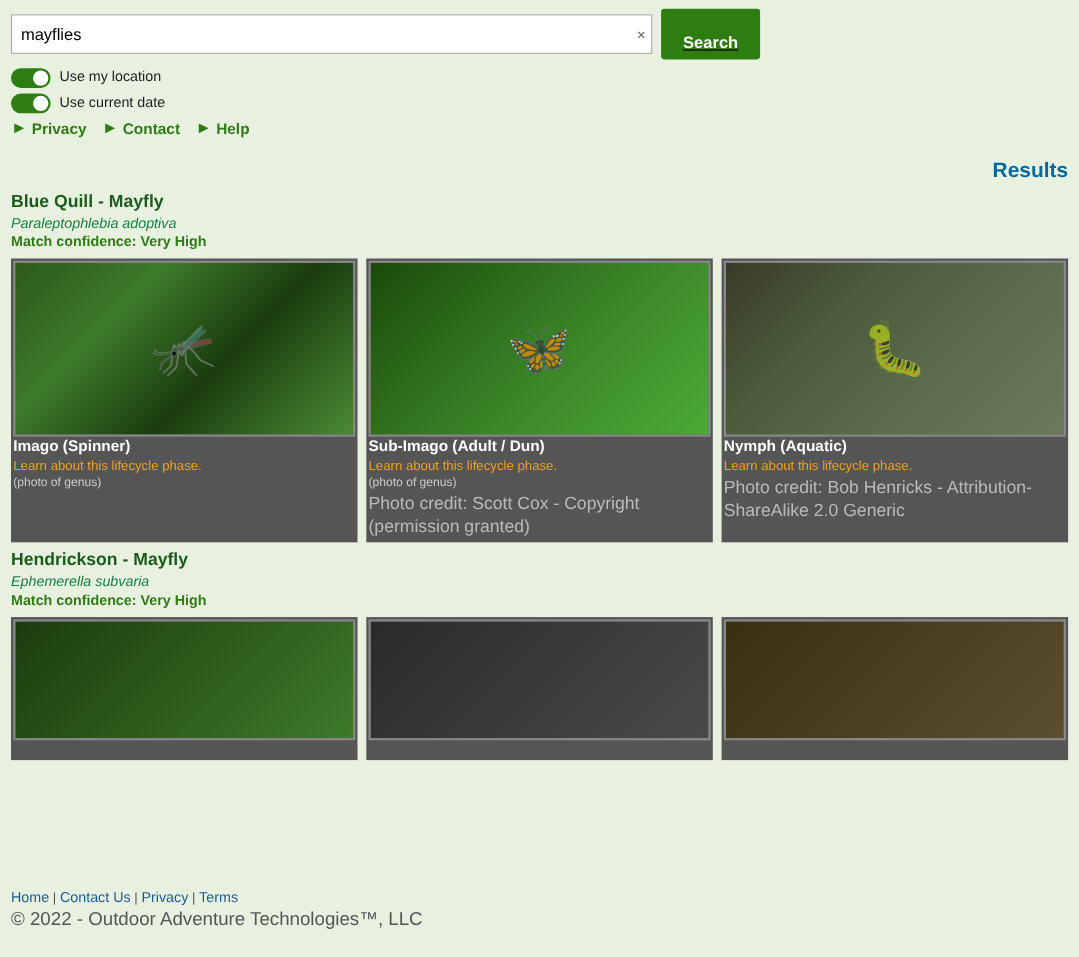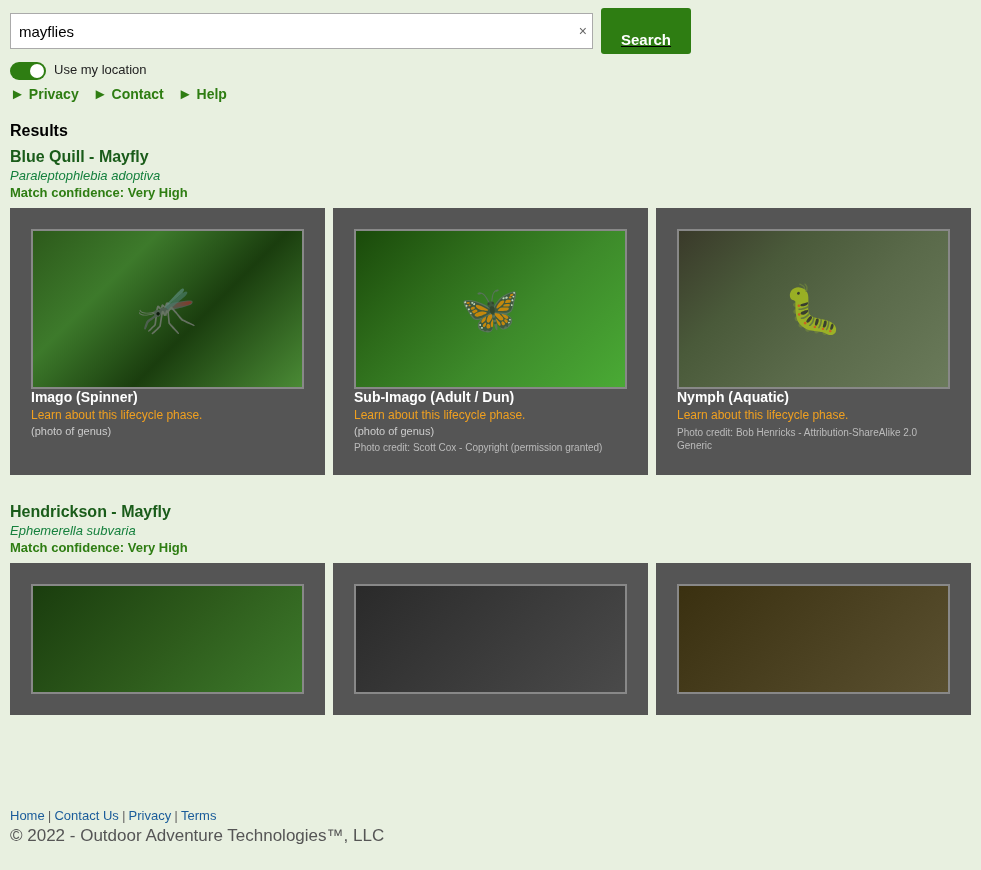--- a/index.html
+++ b/index.html
@@ -121,27 +121,28 @@
       font-weight: bold;
       font-size: 14px;
       text-decoration: none;
     }
 
     
     .results-section {
       padding: 10px 10px 0 10px;
     }
     .results-heading {
-      font-size: 16px;
-      font-weight: bold;
-      color: #000000;
+      font-size: 19px;
+      font-weight: bold;
+      color: #0369a1;
       margin-bottom: 8px;
+      text-align: right;
     }
     .species-block {
-      margin-bottom: 28px;
+      margin-bottom: 8px;
     }
     .species-name {
       font-size: 16px;
       font-weight: bold;
       color: #1a5c1a;
       margin-bottom: 2px;
     }
     .species-latin {
       font-style: italic;
       color: #15803d;
@@ -157,21 +158,21 @@
 
     
     .photo-grid {
       display: flex;
       gap: 8px;
       margin-bottom: 8px;
     }
     .photo-card {
       background-color: #555;
       flex: 1;
-      padding: 21px;
+      padding: 2px;
       color: white;
       position: relative;
       min-height: 220px;
     }
     .photo-placeholder {
       width: 100%;
       height: 160px;
       background: #333;
       border: 2px solid #888;
       display: flex;
@@ -193,21 +194,21 @@
       cursor: pointer;
       display: block;
     }
     .card-sub {
       color: #ccc;
       font-size: 11px;
       margin-bottom: 4px;
     }
     .card-credit {
       color: #bbb;
-      font-size: 10px;
+      font-size: 16px;
       line-height: 1.3;
     }
 
     
     .watermark {
       position: absolute;
       top: 50%;
       left: 50%;
       transform: translate(-50%, -50%);
       font-size: 60px;
@@ -315,20 +316,27 @@
     </div>
 
     <div class="toggle-row">
       <div class="toggle-switch">
         <span class="track"></span>
         <span class="thumb"></span>
       </div>
       <span class="toggle-label">Use my location</span>
     </div>
 
+    <div class="toggle-row">
+      <div class="toggle-switch">
+        <span class="track"></span>
+        <span class="thumb"></span>
+      </div>
+      <span class="toggle-label">Use current date</span>
+    </div>
 
     <div class="nav-links">
       <div class="nav-link-item">
         <span class="nav-arrow">►</span>
         <span class="nav-link-text">Privacy</span>
       </div>
       <div class="nav-link-item">
         <span class="nav-arrow">►</span>
         <span class="nav-link-text">Contact</span>
       </div>

